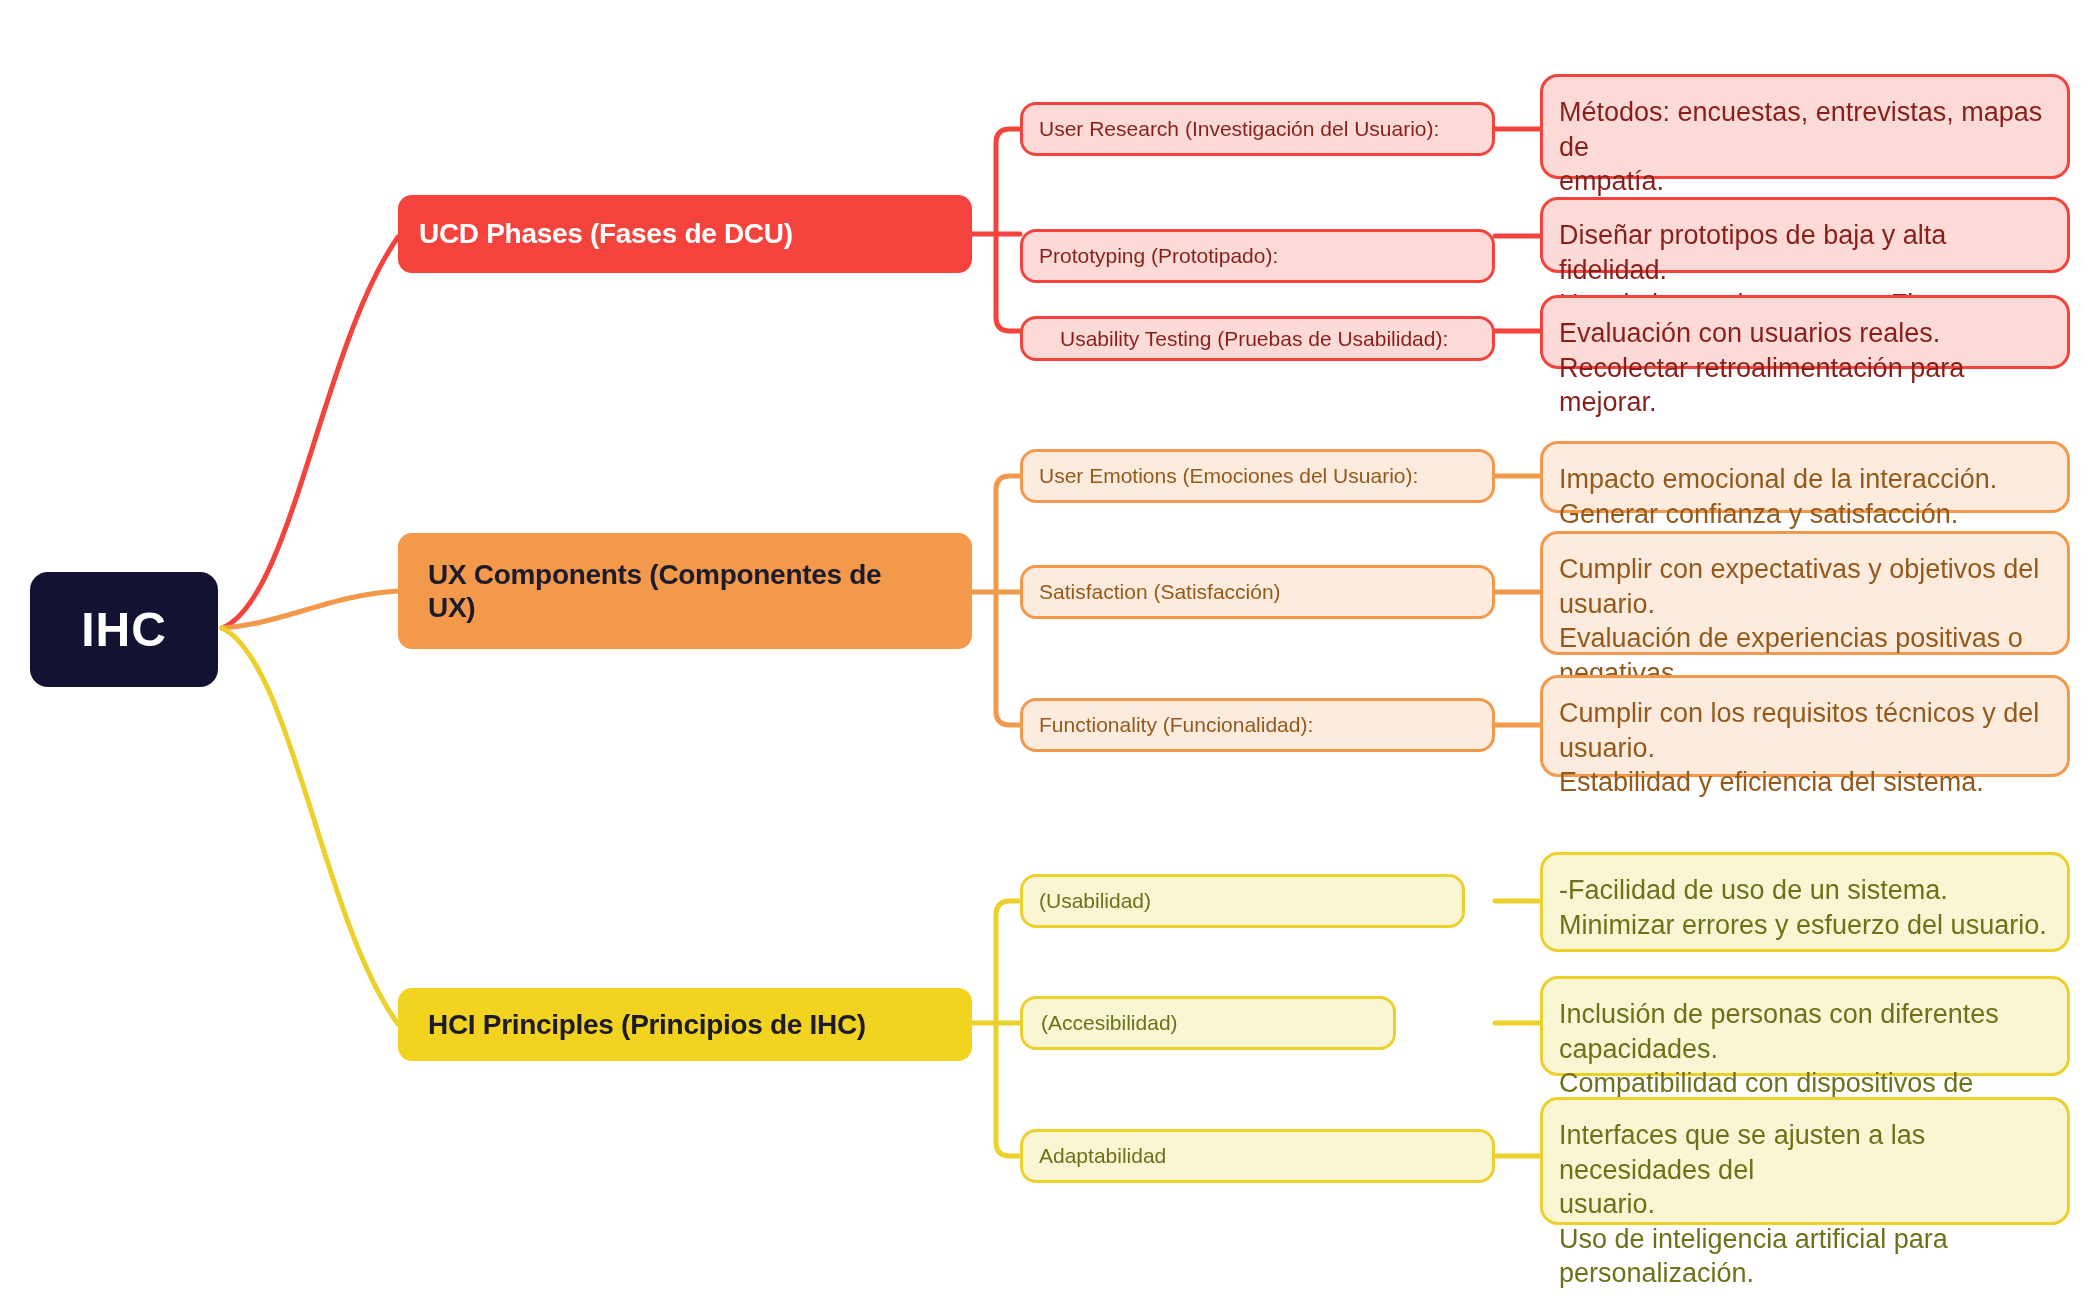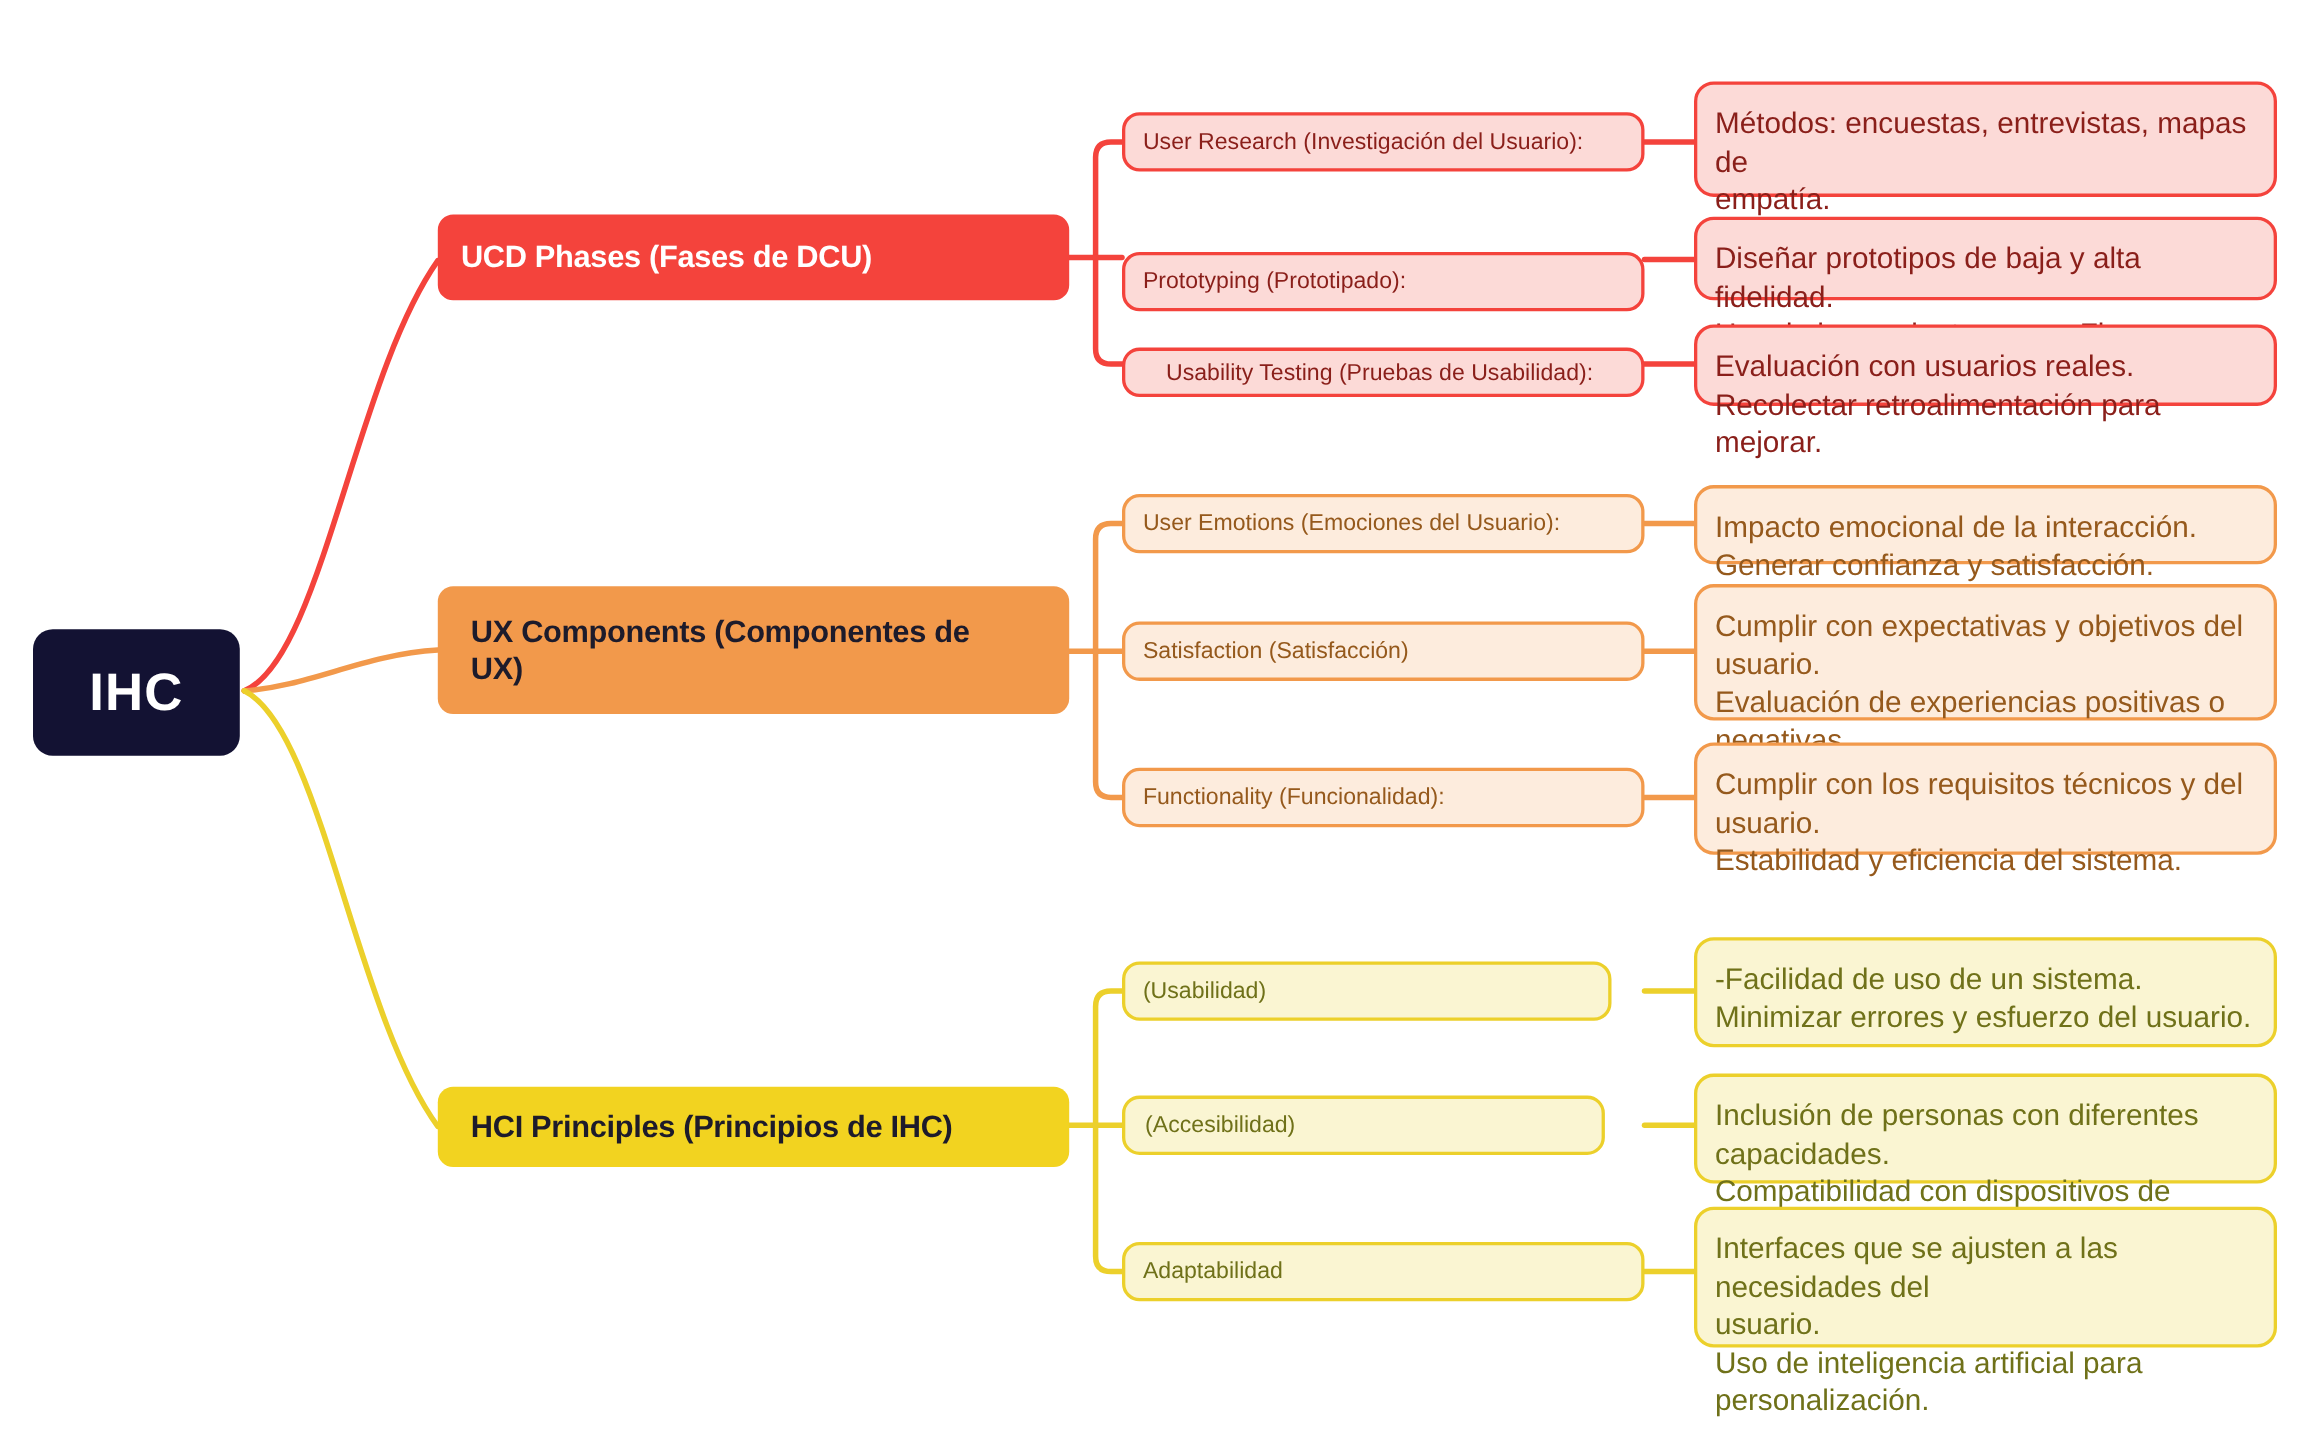--- a/index.html
+++ b/index.html
@@ -139,21 +139,21 @@
 
   <div class="branch" style="--line: #ecd02b; --main-bg: #f2d320; --main-text: #1d1b2b; --child-fill: #faf5d2; --child-text: #6f7119;">
     <div class="node main-node oneline" style="left:398px;top:988px;width:574px;height:73px;">
       <span class="main-label">HCI Principles (Principios de IHC)</span>
     </div>
     <div class="node sub-node" style="left:1020px;top:874px;width:445px;height:54px;">
       <span>(Usabilidad)</span>
     </div>
     <div class="node leaf-node" style="left:1540px;top:852px;width:530px;height:100px;">-Facilidad de uso de un sistema.
 Minimizar errores y esfuerzo del usuario.</div>
-    <div class="node sub-node" style="left:1020px;top:996px;width:439px;height:54px;padding-left:18px;">
+    <div class="node sub-node" style="left:1020px;top:996px;width:376px;height:54px;padding-left:18px;">
       <span>(Accesibilidad)</span>
     </div>
     <div class="node leaf-node" style="left:1540px;top:976px;width:530px;height:100px;">Inclusión de personas con diferentes
 capacidades.
 Compatibilidad con dispositivos de asistencia.</div>
     <div class="node sub-node" style="left:1020px;top:1129px;width:475px;height:54px;">
       <span>Adaptabilidad</span>
     </div>
     <div class="node leaf-node" style="left:1540px;top:1097px;width:530px;height:128px;">Interfaces que se ajusten a las necesidades del
 usuario.

